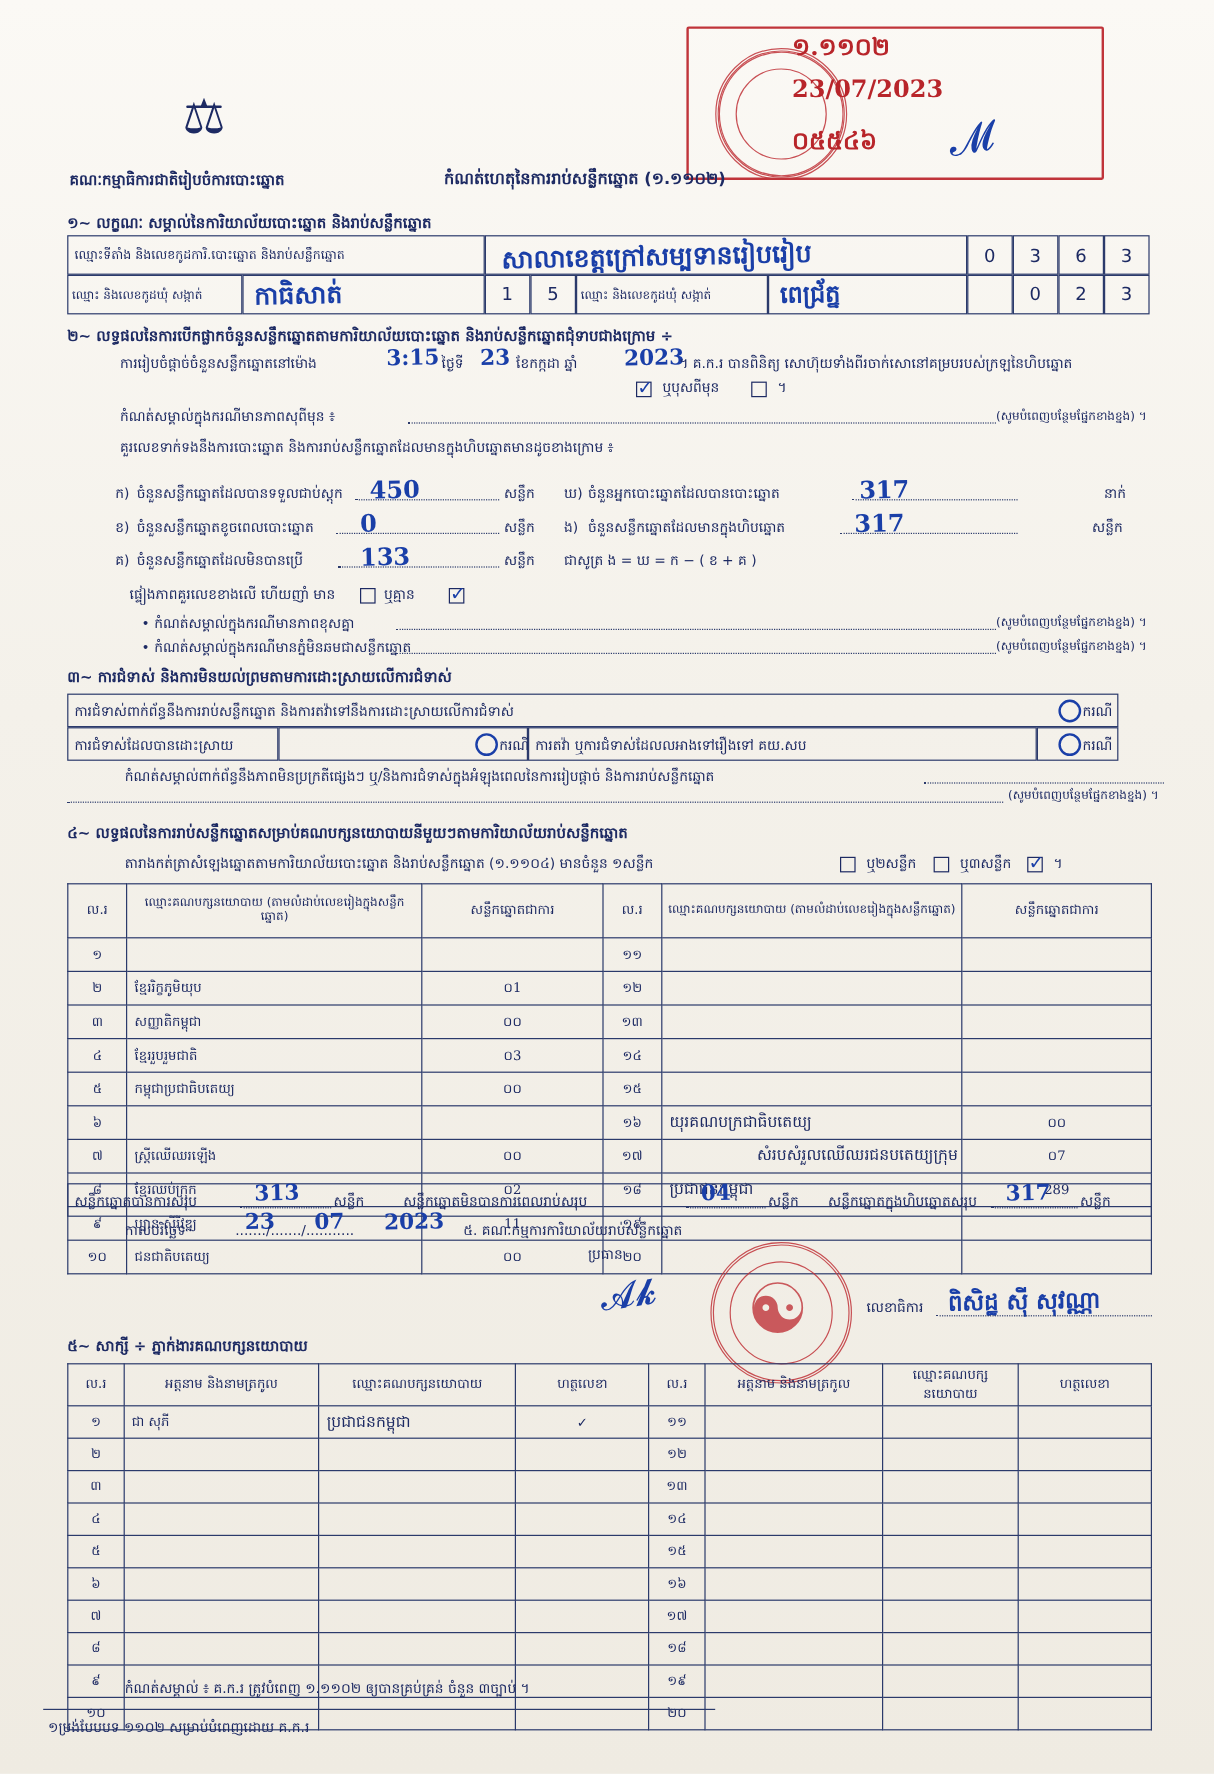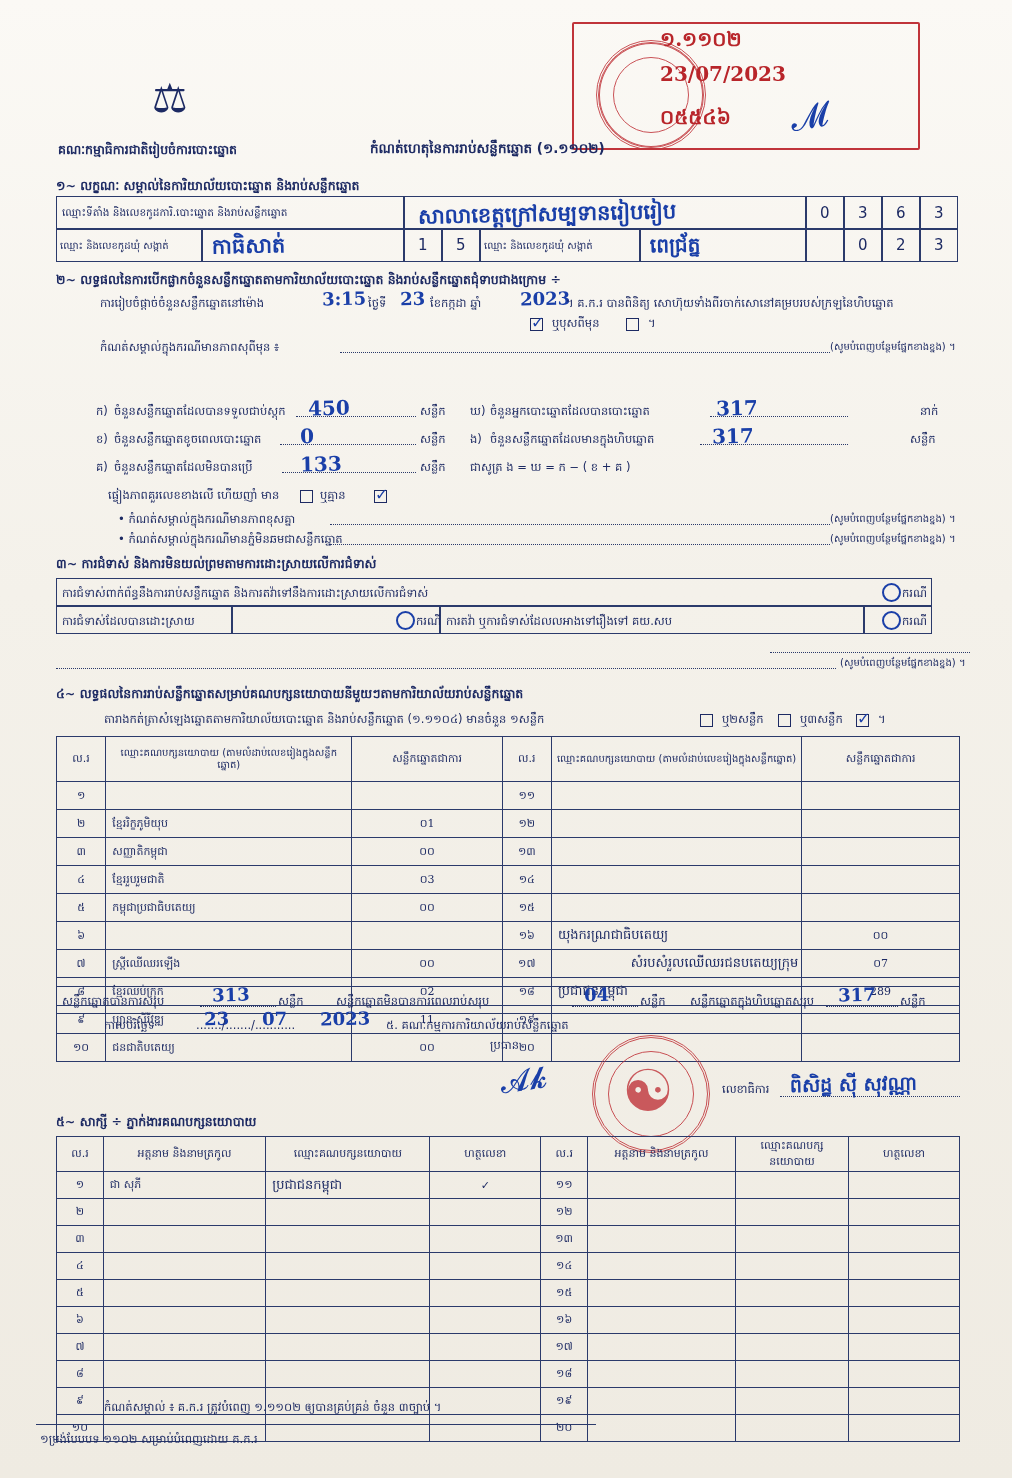--- a/index.html
+++ b/index.html
@@ -159,20 +159,21 @@
   <div class="txt km" style="left:566px;top:296px;">។ គ.ក.រ បានពិនិត្យ សោហ៊ុយទាំងពីរចាក់សោនៅគម្របរបស់ក្រឡនៃហិបឆ្នោត</div>
   <span class="abs" style="left:530px;top:314px;"><span class="chk on"></span></span>
   <div class="txt km" style="left:552px;top:316px;">ឬបុសពីមុន</div>
   <span class="abs" style="left:626px;top:314px;"><span class="chk"></span></span>
   <div class="txt km" style="left:648px;top:316px;">។</div>
 
   <div class="txt km" style="left:100px;top:340px;">កំណត់សម្គាល់ក្នុងករណីមានភាពសុពីមុន ៖</div>
   <div class="dots" style="left:340px;top:352px;width:490px;"></div>
   <div class="txt km" style="left:830px;top:340px;font-size:10px;">(សូមបំពេញបន្ថែមផ្នែកខាងខ្នង) ។</div>
 
+  <div class="txt km" style="left:100px;top:366px;">គួរលេខទាក់ទងនឹងការបោះឆ្នោត និងការរាប់សន្លឹកឆ្នោតដែលមានក្នុងហិបឆ្នោតមានដូចខាងក្រោម ៖</div>
 
   <div class="txt km" style="left:96px;top:404px;">ក)</div>
   <div class="txt km" style="left:114px;top:404px;">ចំនួនសន្លឹកឆ្នោតដែលបានទទួលជាប់ស្តុក</div>
   <div class="dots" style="left:296px;top:416px;width:120px;"></div>
   <div class="hand abs" style="left:308px;top:396px;font-size:20px;">450</div>
   <div class="txt km" style="left:420px;top:404px;">សន្លឹក</div>
 
   <div class="txt km" style="left:470px;top:404px;">ឃ)</div>
   <div class="txt km" style="left:490px;top:404px;">ចំនួនអ្នកបោះឆ្នោតដែលបានបោះឆ្នោត</div>
   <div class="dots" style="left:710px;top:416px;width:138px;"></div>
@@ -222,20 +223,21 @@
   <div class="txt km" style="left:62px;top:614px;">ការជំទាស់ដែលបានដោះស្រាយ</div>
   <div class="cell" style="left:232px;top:606px;width:208px;height:28px;"></div>
   <div class="abs" style="left:396px;top:611px;"><span class="circle-o"></span></div>
   <div class="txt km" style="left:416px;top:614px;">ករណី</div>
   <div class="cell" style="left:440px;top:606px;width:424px;height:28px;"></div>
   <div class="txt km" style="left:446px;top:614px;">ការតវ៉ា ឬការជំទាស់ដែលលអាងទៅរឿងទៅ គយ.សប</div>
   <div class="cell" style="left:864px;top:606px;width:68px;height:28px;"></div>
   <div class="abs" style="left:882px;top:611px;"><span class="circle-o"></span></div>
   <div class="txt km" style="left:902px;top:614px;">ករណី</div>
 
+  <div class="txt km" style="left:104px;top:640px;">កំណត់សម្គាល់ពាក់ព័ន្ធនឹងភាពមិនប្រក្រតីផ្សេងៗ ឬ/និងការជំទាស់ក្នុងអំឡុងពេលនៃការរៀបផ្តាច់ និងការរាប់សន្លឹកឆ្នោត</div>
   <div class="dots" style="left:770px;top:652px;width:200px;"></div>
   <div class="dots" style="left:56px;top:668px;width:780px;"></div>
   <div class="txt km" style="left:840px;top:656px;font-size:10px;">(សូមបំពេញបន្ថែមផ្នែកខាងខ្នង) ។</div>
 
   <div class="sec km" style="left:56px;top:686px;">៤~ លទ្ធផលនៃការរាប់សន្លឹកឆ្នោតសម្រាប់គណបក្សនយោបាយនីមួយៗតាមការិយាល័យរាប់សន្លឹកឆ្នោត</div>
   <div class="txt km" style="left:104px;top:712px;">តារាងកត់ត្រាសំឡេងឆ្នោតតាមការិយាល័យបោះឆ្នោត និងរាប់សន្លឹកឆ្នោត (១.១១០៤) មានចំនួន ១សន្លឹក</div>
   <span class="abs" style="left:700px;top:710px;"><span class="chk"></span></span>
   <div class="txt km" style="left:722px;top:712px;">ឬ២សន្លឹក</div>
   <span class="abs" style="left:778px;top:710px;"><span class="chk"></span></span>
   <div class="txt km" style="left:800px;top:712px;">ឬ៣សន្លឹក</div>
@@ -298,21 +300,21 @@
           <td class="hcell" style="height: 25px;">០០</td>
           <td style="height: 25px;">១៥</td>
           <td class="hcell" style="height: 25px; text-align: left; padding-left: 6px; font-size: 13px;"></td>
           <td class="hcell" style="height: 25px;"></td>
         </tr>
         <tr>
           <td style="height: 25px;">៦</td>
           <td class="hcell" style="height: 25px; text-align: left; padding-left: 6px;"></td>
           <td class="hcell" style="height: 25px;"></td>
           <td style="height: 25px;">១៦</td>
-          <td class="hcell" style="height: 25px; text-align: left; padding-left: 6px; font-size: 13px;">យុងករណ្រជាធិបតេយ្យ</td>
+          <td class="hcell" style="height: 25px; text-align: left; padding-left: 6px; font-size: 13px;">យុរគណបក្រជាធិបតេយ្យ</td>
           <td class="hcell" style="height: 25px;">០០</td>
         </tr>
         <tr>
           <td style="height: 25px;">៧</td>
           <td class="hcell" style="height: 25px; text-align: left; padding-left: 6px;">ស្ត្រីឈើឈរឡើង</td>
           <td class="hcell" style="height: 25px;">០០</td>
           <td style="height: 25px;">១៧</td>
           <td class="hcell" style="height: 25px; text-align: right; padding-left: 6px; font-size: 13px;">សំរបសំរួលឈើឈរជនបតេយ្យក្រុម</td>
           <td class="hcell" style="height: 25px;">០7</td>
         </tr>

